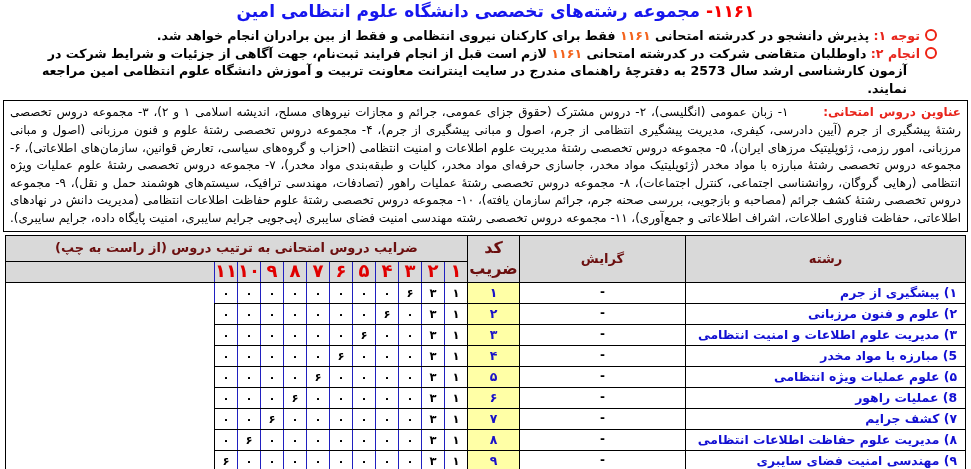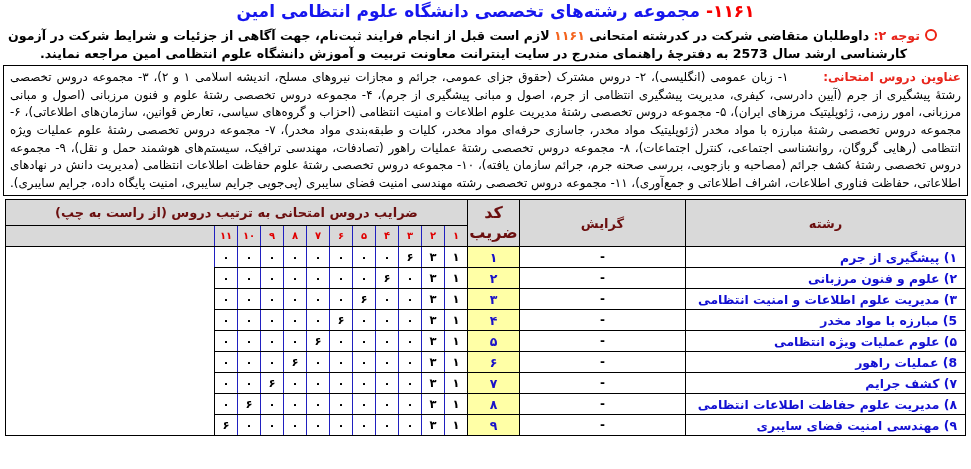--- a/index.html
+++ b/index.html
@@ -82,21 +82,21 @@
   }
   th.code-hdr{
     white-space:pre-line;
     font-size:16px;
     line-height:1.3;
     border-left:1.5px solid #000;
   }
   th.coef-title-hdr{height:25px;}
   th.coef-num{
     color:#e00000;
-    font-size:10px;
+    font-size:18px;
     border-left:1px solid #2020c0;
     border-right:1px solid #2020c0;
     height:19px;
   }
   th.filler-hdr{border-right:1.5px solid #000;background:#d9d9d9;}
 
   td.field-cell{
     color:#120fd2;
     font-weight:bold;
     font-size:12.4px;
@@ -131,21 +131,24 @@
 </style>
 </head>
 <body>
 
 <div class="title">
   <span class="t-code">۱۱۶۱-</span><span class="t-text"> مجموعه رشته‌های تخصصی دانشگاه علوم انتظامی امین</span>
 </div>
 
 <div class="notes">
   <div class="note">
-    <span class="ring"></span><span class="n-label">توجه ۲:</span><span> داوطلبان متقاضی شرکت در کدرشته امتحانی </span><span class="n-code">۱۱۶۱</span><span> لازم است قبل از انجام فرایند ثبت‌نام، جهت آگاهی از جزئیات و شرایط شرکت در آزمون کارشناسی ارشد سال 2573 به دفترچهٔ راهنمای مندرج در سایت اینترانت معاونت تربیت و آموزش دانشگاه علوم انتظامی امین مراجعه نمایند.</span>
+    <span class="ring"></span><span class="n-label">توجه ۱:</span><span> پذیرش دانشجو در کدرشته امتحانی </span><span class="n-code">۱۱۶۱</span><span> فقط برای کارکنان نیروی انتظامی و فقط از بین برادران انجام خواهد شد.</span>
+  </div>
+  <div class="note">
+    <span class="ring"></span><span class="n-label">انجام ۲:</span><span> داوطلبان متقاضی شرکت در کدرشته امتحانی </span><span class="n-code">۱۱۶۱</span><span> لازم است قبل از انجام فرایند ثبت‌نام، جهت آگاهی از جزئیات و شرایط شرکت در آزمون کارشناسی ارشد سال 2573 به دفترچهٔ راهنمای مندرج در سایت اینترانت معاونت تربیت و آموزش دانشگاه علوم انتظامی امین مراجعه نمایند.</span>
   </div>
 </div>
 
 <div class="subjects-box">
   <span class="s-label">عناوین دروس امتحانی:</span><span> ۱- زبان عمومی (انگلیسی)، ۲- دروس مشترک (حقوق جزای عمومی، جرائم و مجازات نیروهای مسلح، اندیشه اسلامی ۱ و ۲)، ۳- مجموعه دروس تخصصی رشتهٔ پیشگیری از جرم (آیین دادرسی، کیفری، مدیریت پیشگیری انتظامی از جرم، اصول و مبانی پیشگیری از جرم)، ۴- مجموعه دروس تخصصی رشتهٔ علوم و فنون مرزبانی (اصول و مبانی مرزبانی، امور رزمی، ژئوپلیتیک مرزهای ایران)، ۵- مجموعه دروس تخصصی رشتهٔ مدیریت علوم اطلاعات و امنیت انتظامی (احزاب و گروه‌های سیاسی، تعارض قوانین، سازمان‌های اطلاعاتی)، ۶- مجموعه دروس تخصصی رشتهٔ مبارزه با مواد مخدر (ژئوپلیتیک مواد مخدر، جاسازی حرفه‌ای مواد مخدر، کلیات و طبقه‌بندی مواد مخدر)، ۷- مجموعه دروس تخصصی رشتهٔ علوم عملیات ویژه انتظامی (رهایی گروگان، روانشناسی اجتماعی، کنترل اجتماعات)، ۸- مجموعه دروس تخصصی رشتهٔ عملیات راهور (تصادفات، مهندسی ترافیک، سیستم‌های هوشمند حمل و نقل)، ۹- مجموعه دروس تخصصی رشتهٔ کشف جرائم (مصاحبه و بازجویی، بررسی صحنه جرم، جرائم سازمان یافته)، ۱۰- مجموعه دروس تخصصی رشتهٔ علوم حفاظت اطلاعات انتظامی (مدیریت دانش در نهادهای اطلاعاتی، حفاظت فناوری اطلاعات، اشراف اطلاعاتی و جمع‌آوری)، ۱۱- مجموعه دروس تخصصی رشته مهندسی امنیت فضای سایبری (پی‌جویی جرایم سایبری، امنیت پایگاه داده، جرایم سایبری).</span>
 </div>
 
 <table class="coef-table">
   <colgroup>
     <col style="width:280px">

